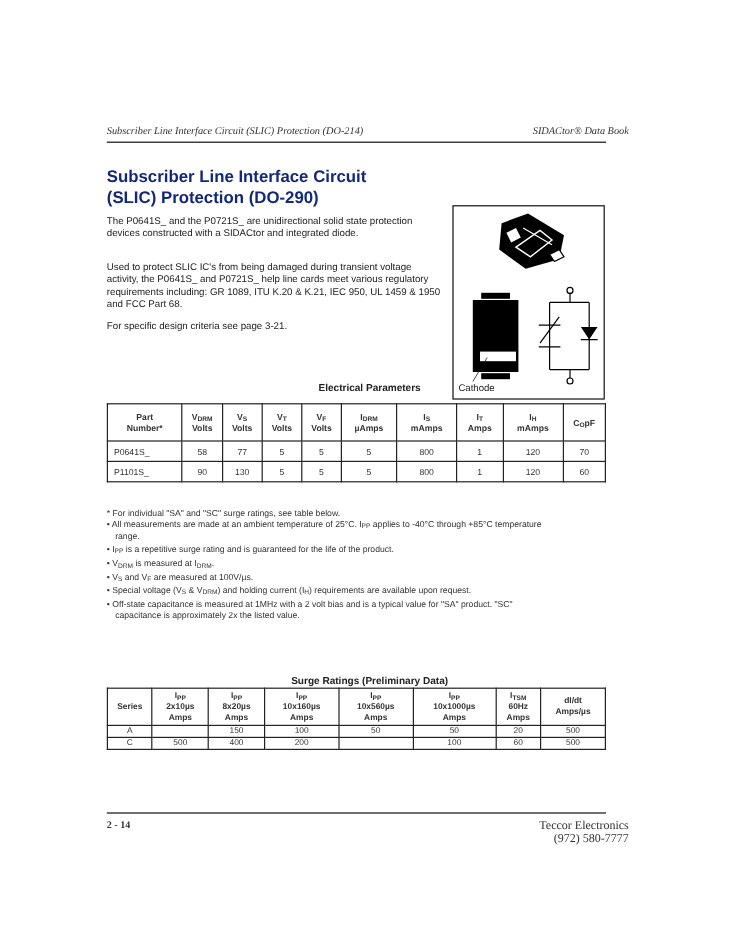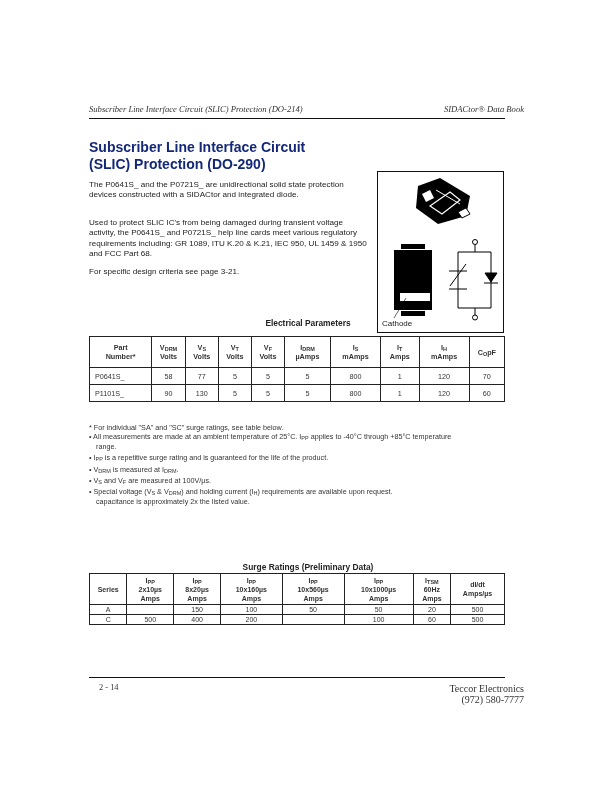--- a/index.html
+++ b/index.html
@@ -23,21 +23,21 @@
   .elec td.left { text-align: left; padding-left: 5px; }
   .surge { left: 89px; top: 573px; width: 416px; }
   .surge th { height: 30px; font-size: 7px; line-height: 9px; }
   .surge td { height: 9px; line-height: 9px; font-size: 7px; }
   sub { font-size: 5.5px; vertical-align: -1px; line-height: 0; }
   .notes { left: 89px; top: 423px; width: 420px; font-size: 7.2px; line-height: 9.4px; color: #333; }
   .notes div { margin: 0; }
   .notes .b { font-weight: bold; padding-left: 5px; }
   .notes .ind { padding-left: 7px; }
   .notes .gap { margin-top: 2px; }
-  .footer-left { left: 99px; top: 683px; font-family: "Liberation Serif", serif; font-size: 8.4px; color: #333; }
+  .footer-left { left: 89px; top: 683px; font-family: "Liberation Serif", serif; font-size: 8.4px; color: #333; font-weight: bold; }
   .footer-right { right: 88px; top: 683px; font-family: "Liberation Serif", serif; font-size: 10px; line-height: 11px; color: #333; text-align: right; }
 </style>
 </head>
 <body>
 
 <div class="abs hdr hdr-left">Subscriber Line Interface Circuit (SLIC) Protection (DO-214)</div>
 <div class="abs hdr hdr-right">SIDACtor® Data Book</div>
 <div class="abs rule" style="top:118px;"></div>
 
 <div class="abs title">
@@ -137,20 +137,21 @@
 </table>
 
 <div class="abs notes">
   <div>* For individual "SA" and "SC" surge ratings, see table below.</div>
   <div><span>• All measurements are made at an ambient temperature of 25°C. I</span><sub>PP</sub><span> applies to -40°C through +85°C temperature</span></div>
   <div class="ind">range.</div>
   <div class="gap"><span>• I</span><sub>PP</sub><span> is a repetitive surge rating and is guaranteed for the life of the product.</span></div>
   <div class="gap"><span>• V</span><sub>DRM</sub><span> is measured at I</span><sub>DRM</sub><span>.</span></div>
   <div class="gap"><span>• V</span><sub>S</sub><span> and V</span><sub>F</sub><span> are measured at 100V/µs.</span></div>
   <div class="gap"><span>• Special voltage (V</span><sub>S</sub><span> &amp; V</span><sub>DRM</sub><span>) and holding current (I</span><sub>H</sub><span>) requirements are available upon request.</span></div>
+  <div class="gap">• Off-state capacitance is measured at 1MHz with a 2 volt bias and is a typical value for "SA" product. "SC"</div>
   <div class="ind">capacitance is approximately 2x the listed value.</div>
 </div>
 
 <div class="abs section-title" style="top:562px;">Surge Ratings (Preliminary Data)</div>
 
 <table class="grid surge">
   <thead>
     <tr>
       <th style="width:9%;">Series</th>
       <th><span>I</span><sub>PP</sub><br><span>2x10µs</span><br><span>Amps</span></th>

